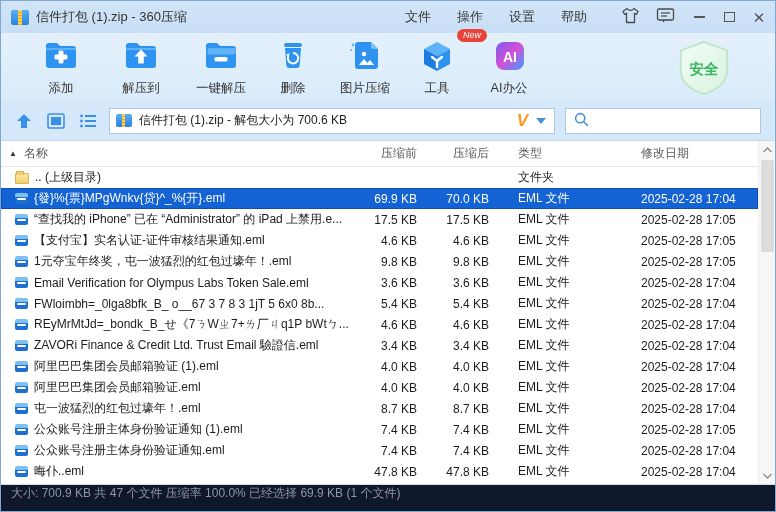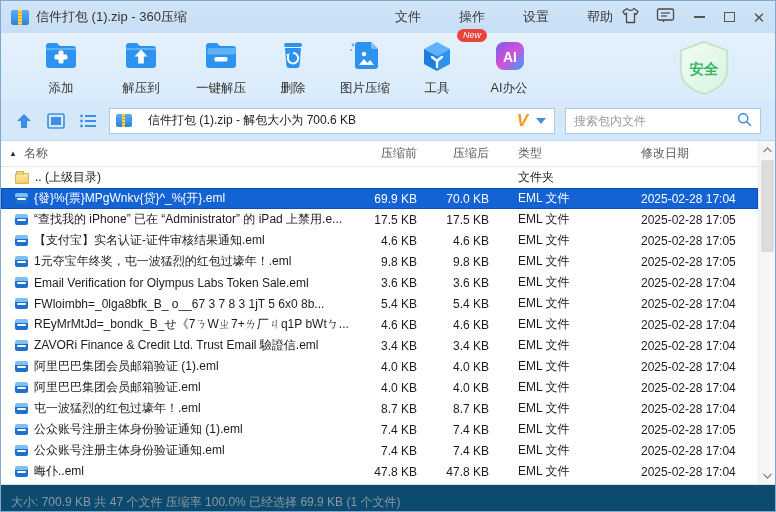--- a/index.html
+++ b/index.html
@@ -8,41 +8,41 @@
     font-family:"Liberation Sans","DejaVu Sans",sans-serif;
     font-size:12px; color:#333; overflow:hidden;
   }
   .window { width:776px; height:512px; border:1px solid #7fa8d2; display:flex; flex-direction:column; background:#fff; }
 
   
   .titlebar { height:32px; background:linear-gradient(#d2e5f8,#c7def5); display:flex; align-items:center; padding:0 6px 0 10px; flex:0 0 auto; }
   .app-ico { width:18px; height:15px; border-radius:2px; background:linear-gradient(#57aef5,#2a84dd); position:relative; margin-right:7px; flex:0 0 auto;}
   .app-ico::before { content:""; position:absolute; left:7px; top:0; width:4px; height:100%; background:repeating-linear-gradient(#ffd24a 0 2px,#e8a825 2px 3px); }
   .title-text { font-size:13px; color:#333; white-space:nowrap; }
-  .menu { display:flex; align-items:center; gap:38px; margin-left:auto; margin-right:8px; }
+  .menu { display:flex; align-items:center; gap:26px; margin-left:auto; margin-right:34px; }
   .menu-item { font-size:13px; color:#3a3a3a; cursor:default; }
   .tb-icons { display:flex; align-items:center; gap:16px; margin-right:14px; }
   .winctl { display:flex; align-items:center; gap:10px; }
   .winbtn { width:20px; height:20px; display:flex; align-items:center; justify-content:center; color:#555; }
   .min-glyph { width:11px; height:2px; background:#555; }
   .max-glyph { width:11px; height:10px; border:1.5px solid #555; }
   .close-glyph { font-size:15px; line-height:1; color:#555; }
 
   
   .toolbar { height:68px; background:linear-gradient(#e4f1fc,#d9ebfa); display:flex; align-items:center; padding:0 14px 0 20px; flex:0 0 auto; position:relative; }
   .tb-btn { width:80px; display:flex; flex-direction:column; align-items:center; gap:2px; position:relative; }
   .tb-btn.narrow { width:64px; }
   .tb-label { font-size:12.5px; color:#333; white-space:nowrap; }
   .new-badge { position:absolute; top:-8px; left:52px; background:#e8443a; color:#fff; font-size:9px; font-style:italic; padding:1px 6px 2px; border-radius:8px; }
   .shield-wrap { margin-left:auto; margin-right:28px; margin-top:4px; }
 
   
   .addrbar { height:40px; background:#d5e8f9; display:flex; align-items:center; padding:0 14px 0 12px; gap:10px; flex:0 0 auto; border-bottom:1px solid #c2d8ee; }
   .nav-ico { width:22px; height:22px; display:flex; align-items:center; justify-content:center; }
-  .combo { flex:1 1 auto; height:26px; background:#fff; border:1px solid #a8c8e6; display:flex; align-items:center; padding:0 6px; gap:16px; max-width:468px; }
+  .combo { flex:1 1 auto; height:26px; background:#fff; border:1px solid #a8c8e6; display:flex; align-items:center; padding:0 6px; gap:7px; max-width:468px; }
   .combo-ico { width:16px; height:13px; border-radius:2px; background:linear-gradient(#57aef5,#2a84dd); position:relative; flex:0 0 auto;}
   .combo-ico::before { content:""; position:absolute; left:6px; top:0; width:3px; height:100%; background:repeating-linear-gradient(#ffd24a 0 2px,#e8a825 2px 3px); }
   .combo-text { white-space:nowrap; overflow:hidden; color:#222; }
   .combo-right { margin-left:auto; display:flex; align-items:center; gap:8px; padding-right:2px; }
   .v-logo { color:#f59a23; font-weight:bold; font-size:17px; font-style:italic; }
   .combo-caret { width:0; height:0; border-left:5px solid transparent; border-right:5px solid transparent; border-top:6px solid #4a90d9; }
   .searchbox { width:196px; height:26px; background:#fff; border:1px solid #a8c8e6; display:flex; align-items:center; padding:0 8px; flex:0 0 auto; }
   .searchbox input { border:none; outline:none; flex:1; font-size:12px; font-family:inherit; color:#333; background:transparent; }
   .searchbox input::placeholder { color:#9a9a9a; }
 
@@ -68,21 +68,21 @@
   .ico-eml { width:13px; height:11px; border-radius:2px; background:linear-gradient(#7cc0f4 0 35%,#1d6fd0 35% 100%); }
   .ico-eml::after { content:""; position:absolute; left:2px; top:5px; right:2px; height:2px; background:#fff; border-radius:1px; }
 
   
   .scrollbar { width:17px; flex:0 0 auto; background:#f6f6f6; border-left:1px solid #ededed; display:flex; flex-direction:column; align-items:center; }
   .sb-btn { width:17px; height:17px; display:flex; align-items:center; justify-content:center; flex:0 0 auto; }
   .sb-track { flex:1 1 auto; width:17px; position:relative; }
   .sb-thumb { position:absolute; top:2px; left:2px; width:13px; height:92px; background:#dcdcdc; border-radius:2px; }
 
   
-  .statusbar { height:27px; background:#0c4a6e; border-top:1px solid #dcdcdc; display:flex; align-items:flex-end; padding:0 10px; color:#8e97a3; flex:0 0 auto; }
+  .statusbar { height:27px; background:#0f172a; border-top:1px solid #dcdcdc; display:flex; align-items:flex-start; padding:0 10px; color:#8e97a3; flex:0 0 auto; }
 </style>
 </head>
 <body>
 
 <div class="window">
 
   <div class="titlebar">
     <span class="app-ico"></span>
     <span class="title-text">信件打包 (1).zip - 360压缩</span>
     <div class="menu">
@@ -241,21 +241,20 @@
     </span>
     <div class="combo">
       <span class="combo-ico"></span>
       <span class="combo-text">信件打包 (1).zip - 解包大小为 700.6 KB</span>
       <span class="combo-right">
         <span class="v-logo">V</span>
         <span class="combo-caret"></span>
       </span>
     </div>
     <div class="searchbox">
-      <input type="text" placeholder="搜索包内文件" style="">
       <span>
         <svg width="15" height="15" viewBox="0 0 15 15">
             <circle cx="6.2" cy="6.2" r="4.6" fill="none" stroke="#4a90d9" stroke-width="1.6"></circle>
             <line x1="9.8" y1="9.8" x2="13.5" y2="13.5" stroke="#4a90d9" stroke-width="1.6" stroke-linecap="round"></line>
           </svg>
       </span>
     </div>
   </div>
 
   <div class="list-area">

